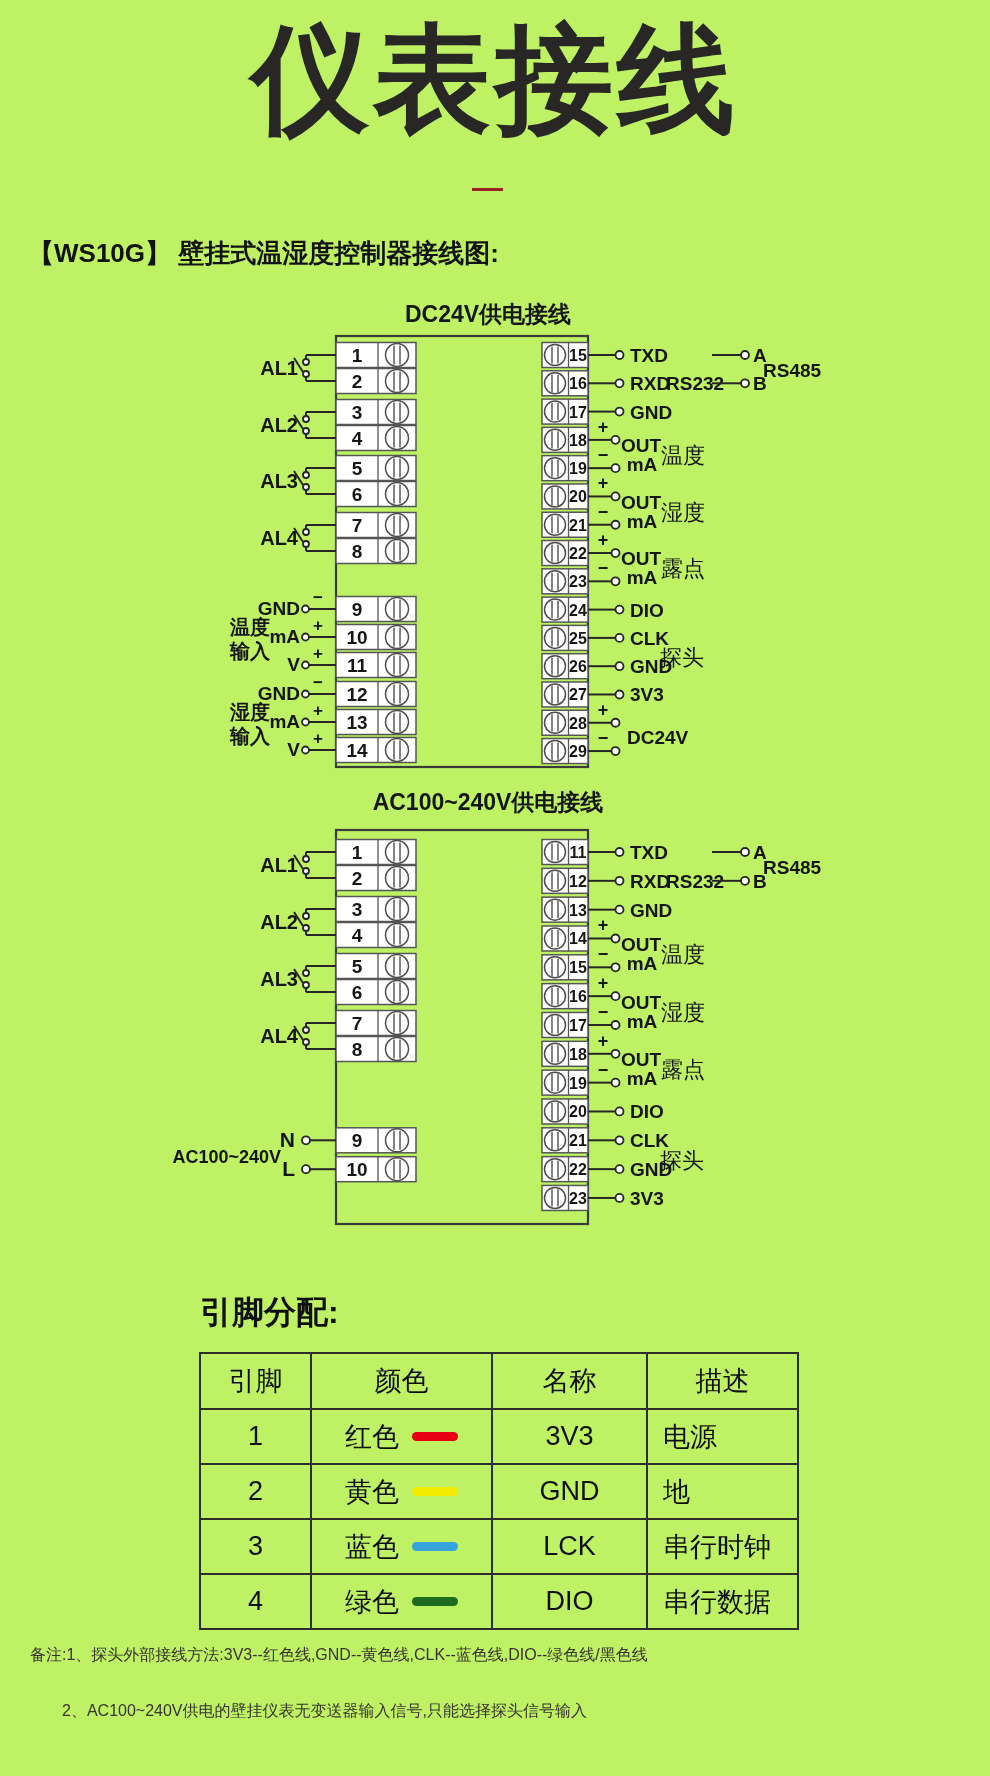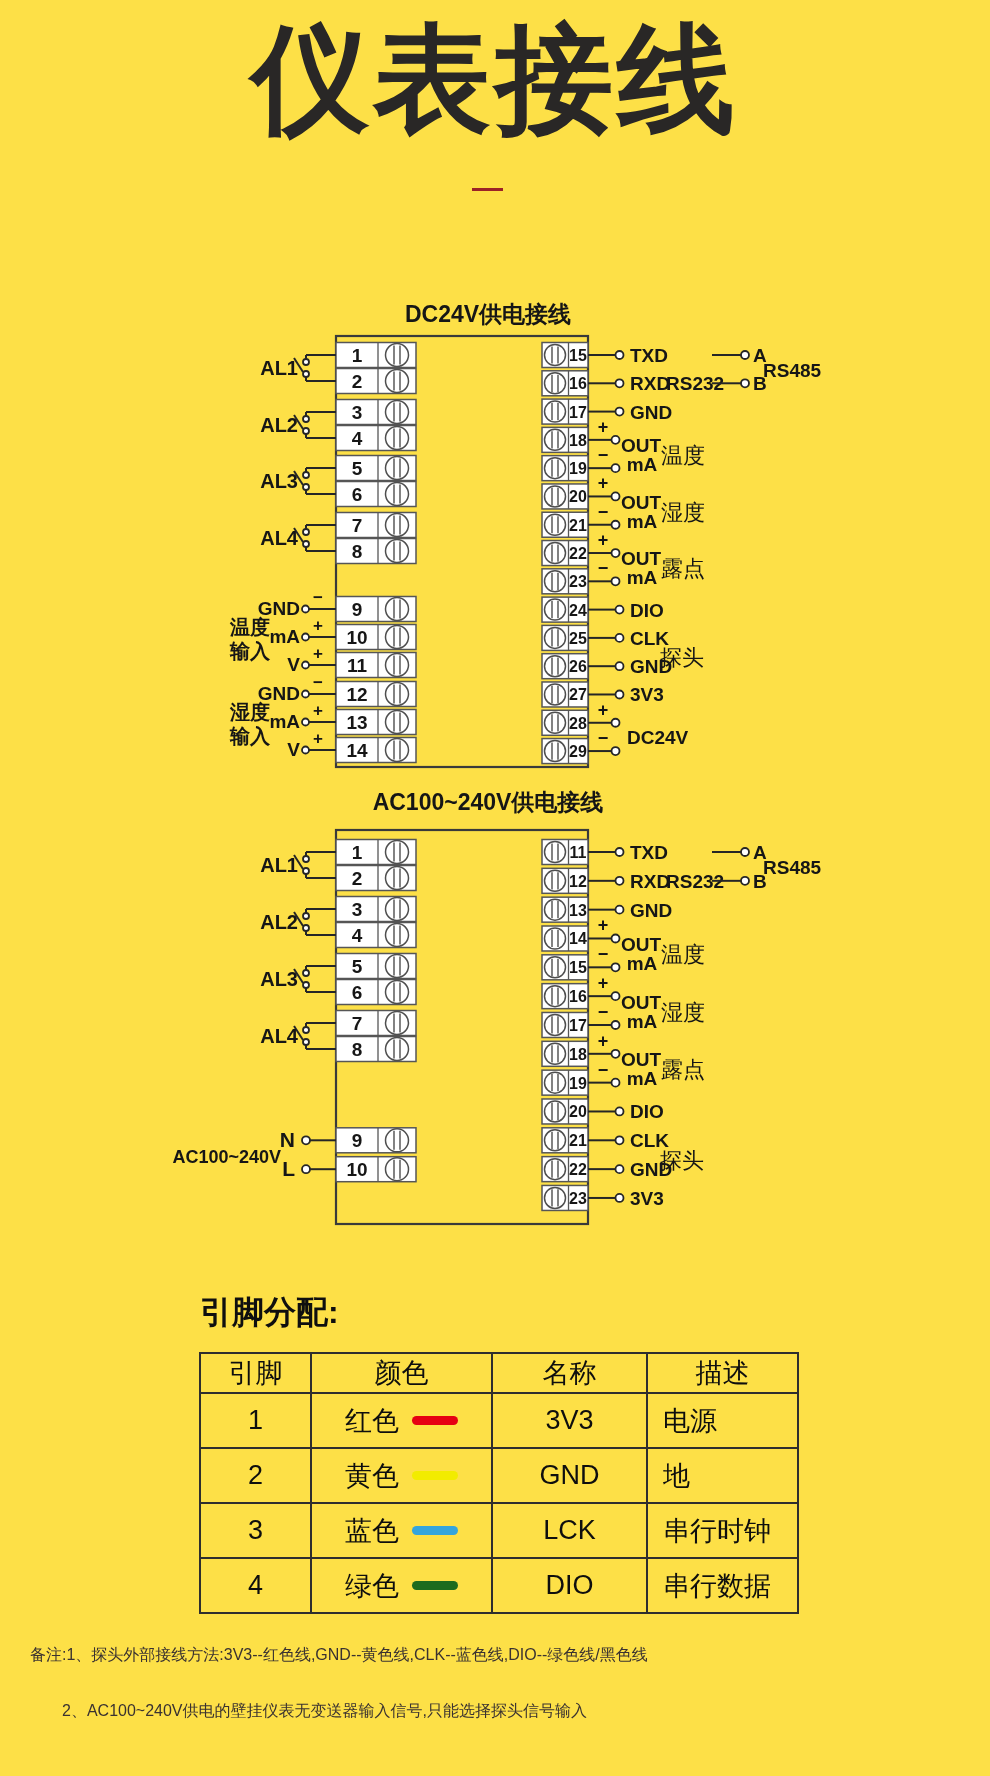--- a/index.html
+++ b/index.html
@@ -1,43 +1,44 @@
 <!DOCTYPE html>
 <html><head>
 <meta charset="utf-8">
 <style>
   html,body{margin:0;padding:0;background:#fff;}
-  .page{position:relative;width:990px;height:1776px;background:#fde047;overflow:hidden;
+  .page{position:relative;width:990px;height:1776px;background:#bef264;overflow:hidden;
         font-family:"Liberation Sans",sans-serif;color:#111;}
   .title{position:absolute;top:-6px;left:0;width:100%;margin:0;text-align:center;
          font-size:118px;line-height:170px;font-weight:900;letter-spacing:4px;color:#292726;}
   .title-underline{position:absolute;top:188px;left:472px;width:31px;height:3px;background:#9b2227;}
   .subtitle{position:absolute;top:236px;left:28px;font-size:26px;font-weight:700;color:#121212;white-space:nowrap;}
   #wiring-svg{position:absolute;top:280px;left:0;}
   #wiring-svg text{font-family:"Liberation Sans",sans-serif;}
   .pin-heading{position:absolute;top:1291px;left:200px;font-size:32px;font-weight:700;color:#0f0f0f;}
   #pin-table{position:absolute;top:1352px;left:199px;width:598px;border-collapse:collapse;table-layout:fixed;}
   #pin-table th,#pin-table td{border:2px solid #2e2e2e;font-size:27px;font-weight:400;color:#0e0e0e;
         text-align:center;vertical-align:middle;padding:0;}
-  #pin-table thead tr{height:40px;padding-left:16px;}
+  #pin-table thead tr{height:56px;padding-left:16px;}
   #pin-table tbody tr{height:55px;}
   #pin-table td.c-desc{text-align:left;padding-left:15px;}
   #pin-table td.c-name{font-weight:500;}
   .swatch-wrap{display:inline-flex;align-items:center;justify-content:flex-end;gap:13px;}
   .swatch{display:inline-block;width:46px;height:9px;border-radius:5px;}
   .note{position:absolute;font-size:16px;font-weight:500;color:#3a3231;white-space:nowrap;}
   .note-1{top:1645px;left:30px;}
   .note-2{top:1678px;left:62px;margin-top:23px;}
 </style>
 </head>
 <body>
 
 <div class="page">
   <h1 class="title">仪表接线</h1>
   <div class="title-underline" style="background: rgb(155, 34, 39);"></div>
+  <div class="subtitle">【WS10G】 壁挂式温湿度控制器接线图:</div>
 
   <svg id="wiring-svg" width="990" height="1000" viewBox="0 280 990 1000">
       <g>
         <text x="488" y="322" font-size="23" font-weight="700" text-anchor="middle" fill="#161616">DC24V供电接线</text>
         <rect x="336" y="336" width="252" height="431" fill="none" stroke="#3a3a3a" stroke-width="2.2"></rect>
         <g>
           <rect x="542" y="342.5" width="46" height="25" fill="#fff" stroke="#565656" stroke-width="1.5"></rect>
           <line x1="568.5" y1="342.5" x2="568.5" y2="367.5" stroke="#565656" stroke-width="1.3"></line>
           <circle cx="555" cy="355" r="10.5" fill="none" stroke="#4e4e4e" stroke-width="1.5"></circle>
           <line x1="552" y1="346.39" x2="552" y2="363.61" stroke="#4e4e4e" stroke-width="1.4"></line>

